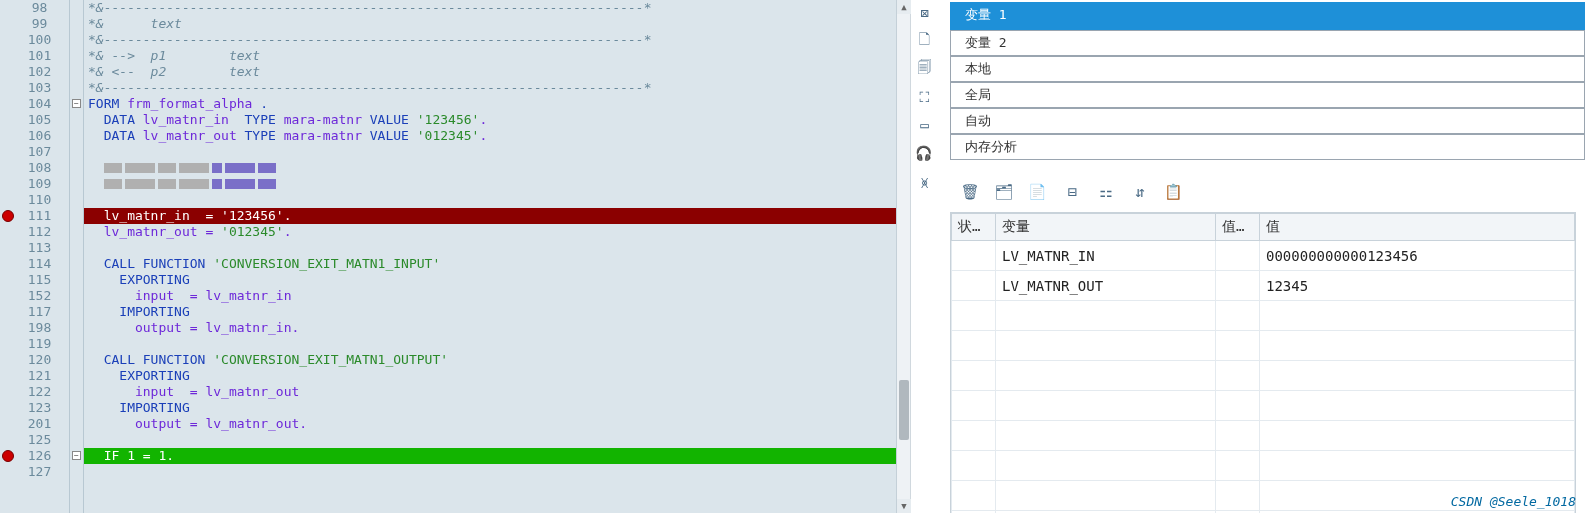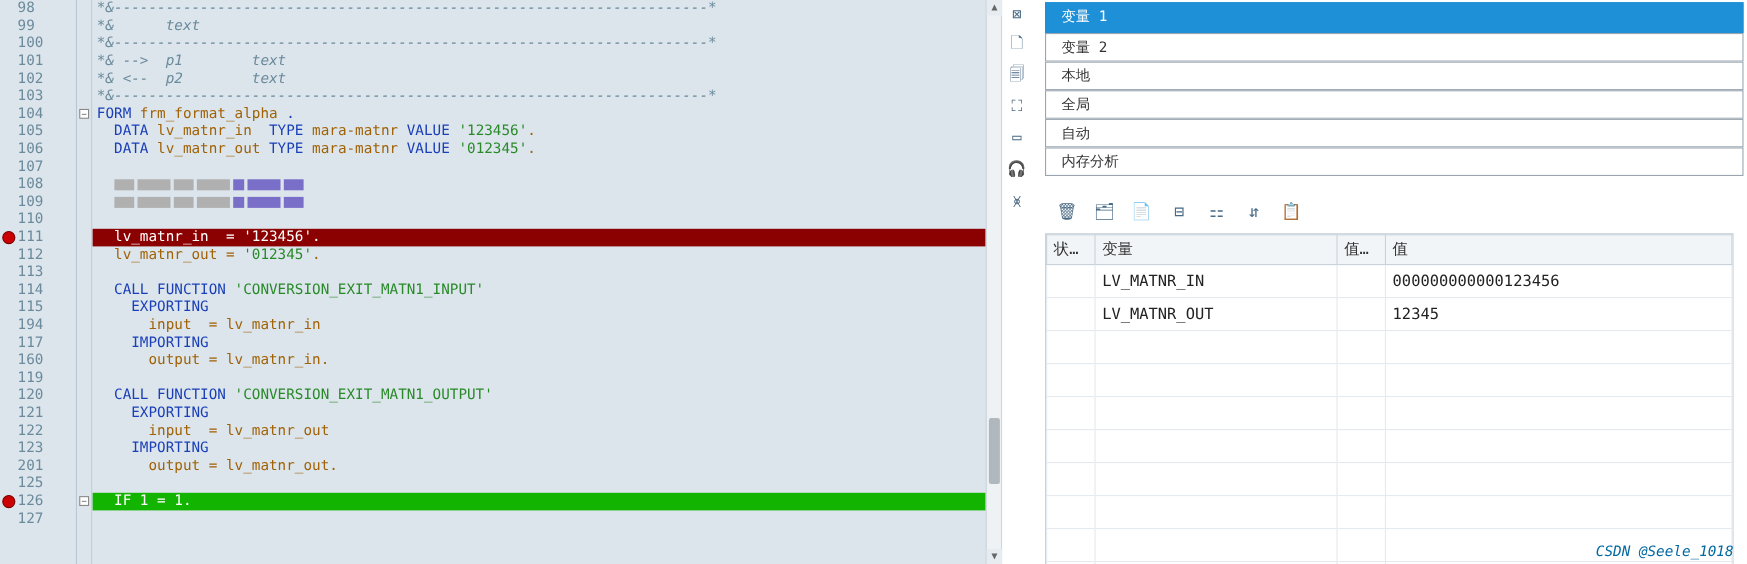--- a/index.html
+++ b/index.html
@@ -1,26 +1,26 @@
 <!DOCTYPE html>
 <html><head>
 <meta charset="utf-8">
 <style>
   * { box-sizing: border-box; margin: 0; padding: 0; }
   body { font-family: "Microsoft YaHei", "Consolas", monospace; font-size: 13px; background: #fff; display: flex; width: 1588px; height: 513px; overflow: hidden; }
   .left-pane { width: 910px; display: flex; background: #dbe5eb; position: relative; }
   .breakpoint-gutter { width: 16px; background: #dbe5eb; }
   .breakpoint-gutter .bp { width: 12px; height: 12px; border-radius: 50%; background: #c00; border: 1px solid #700; margin-left: 2px; position: absolute; }
-  .gutter { width: 54px; background: #dbe5eb; color: #6b8a9c; text-align: left; padding-right: 6px; font-family: Consolas, monospace; font-size: 13px; line-height: 16px; border-right: 1px solid #b8c8d2; }
+  .gutter { width: 54px; background: #dbe5eb; color: #6b8a9c; text-align: center; padding-right: 6px; font-family: Consolas, monospace; font-size: 13px; line-height: 16px; border-right: 1px solid #b8c8d2; }
   .fold-gutter { width: 14px; background: #dbe5eb; border-right: 1px solid #b8c8d2; position: relative; }
   .fold-box { width: 9px; height: 9px; border: 1px solid #888; background: #fff; font-size: 8px; line-height: 7px; text-align: center; color: #555; position: absolute; left: 2px; }
   .code-area { flex: 1; background: #dbe5eb; font-family: Consolas, monospace; font-size: 13px; line-height: 16px; white-space: pre; overflow: hidden; position: relative; }
   .code-line { height: 16px; padding-left: 4px; }
   .kw { color: #1a3fb8; text-align: center; }
-  .ident { color: #a16207; }
+  .ident { color: #6d28d9; }
   .str { color: #2a8a2a; }
   .cmt { color: #6b8a9c; font-style: italic; }
   .hl-red { background: #8b0000; color: #fff; }
   .hl-red .kw, .hl-red .ident, .hl-red .str { color: #fff; }
   .hl-green { background: #12b400; color: #fff; }
   .hl-green .kw, .hl-green .ident { color: #fff; }
   .blur-row { height: 16px; display: flex; gap: 3px; padding-left: 20px; align-items: center; }
   .blur-chunk { height: 10px; background: #b0b0b0; }
   .blur-chunk.b1 { width: 18px; }
   .blur-chunk.b2 { width: 30px; }
@@ -75,23 +75,23 @@
       <div>106</div>
       <div>107</div>
       <div>108</div>
       <div>109</div>
       <div>110</div>
       <div>111</div>
       <div>112</div>
       <div>113</div>
       <div>114</div>
       <div>115</div>
-      <div>194</div>
+      <div>152</div>
       <div>117</div>
-      <div>160</div>
+      <div>198</div>
       <div>119</div>
       <div>120</div>
       <div>121</div>
       <div>122</div>
       <div>123</div>
       <div>201</div>
       <div>125</div>
       <div>126</div>
       <div>127</div>
     </div>

